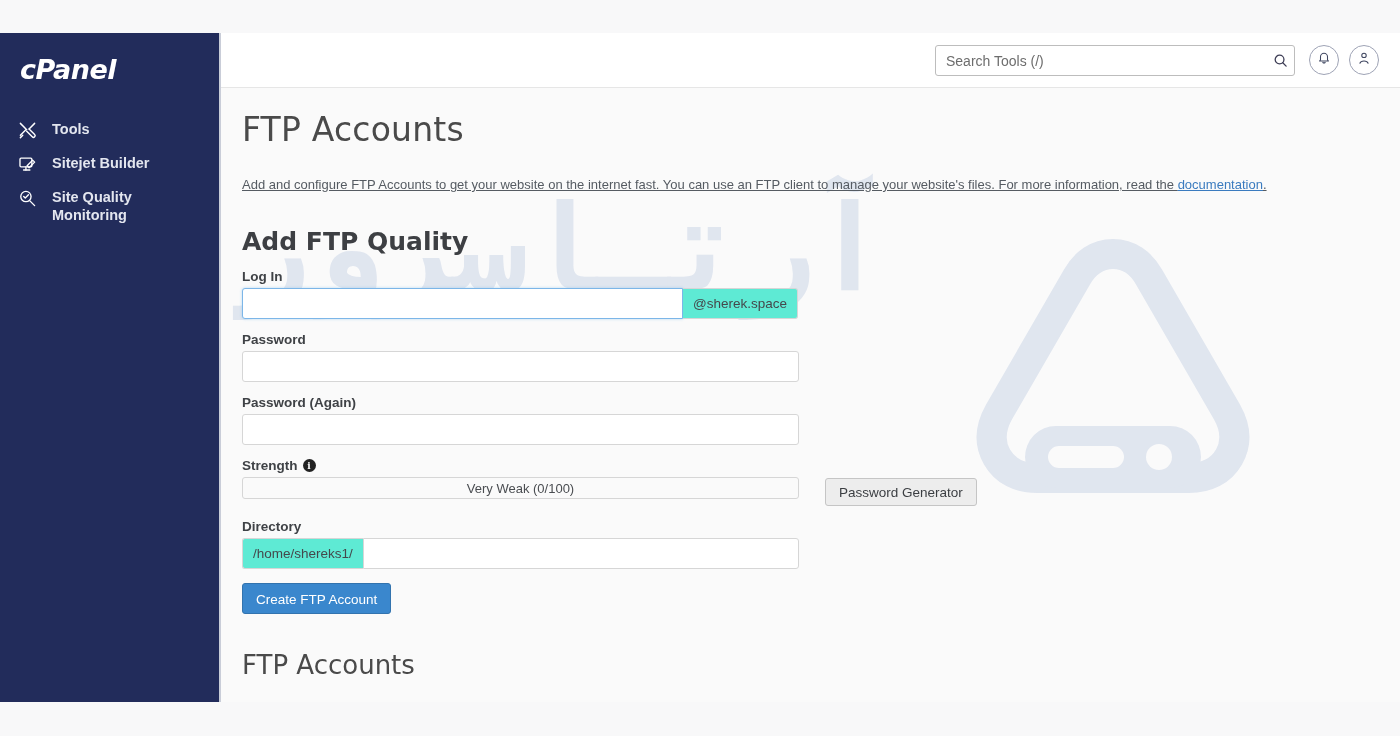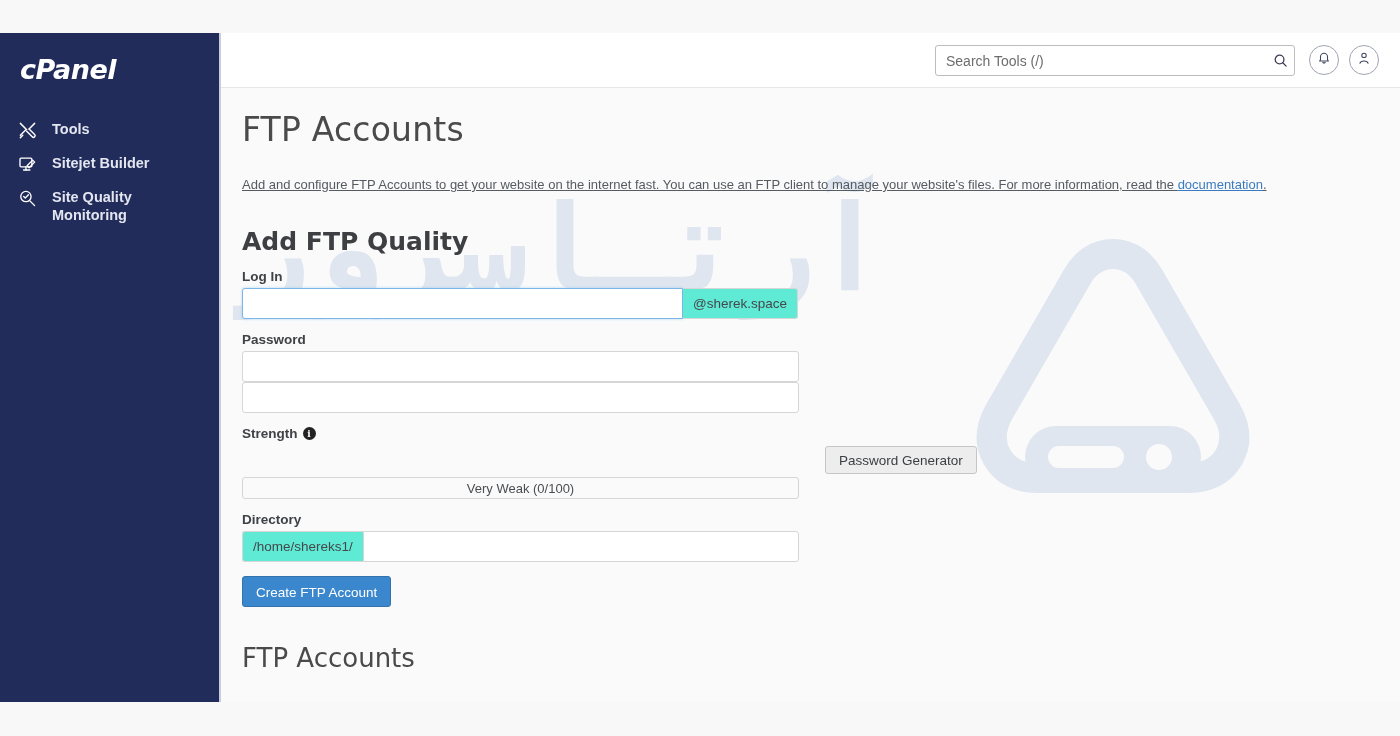--- a/index.html
+++ b/index.html
@@ -263,21 +263,20 @@
 
   .strength-row { display: flex; align-items: flex-start; gap: 26px; }
   .strength-bar {
     width: 557px; height: 22px;
     border: 1px solid #d6d6d6;
     border-radius: 3px;
     background: #fafafa;
     display: flex; align-items: center; justify-content: center;
     font-size: 13px;
     color: #4a4d51;
-    margin-top: 32px;
   }
   .btn-gen {
     margin-top: 1px;
     height: 28px;
     padding: 0 13px;
     background: #ededed;
     border: 1px solid #c5c5c5;
     border-radius: 3px;
     font-size: 13.5px;
     color: #3b3e42;
@@ -414,20 +413,21 @@
             <div class="addon">@sherek.space</div>
           </div>
 
           
           <div class="field-label">Password</div>
           <div class="input-group">
             <input class="txt" type="password" value="" style="">
           </div>
 
           
+          <div class="field-label">Password (Again)</div>
           <div class="input-group">
             <input class="txt" type="password" value="" style="">
           </div>
 
           
           <div class="field-label">
             <span>Strength</span>
             <span class="info-ico">i</span>
           </div>
           <div class="strength-row">

